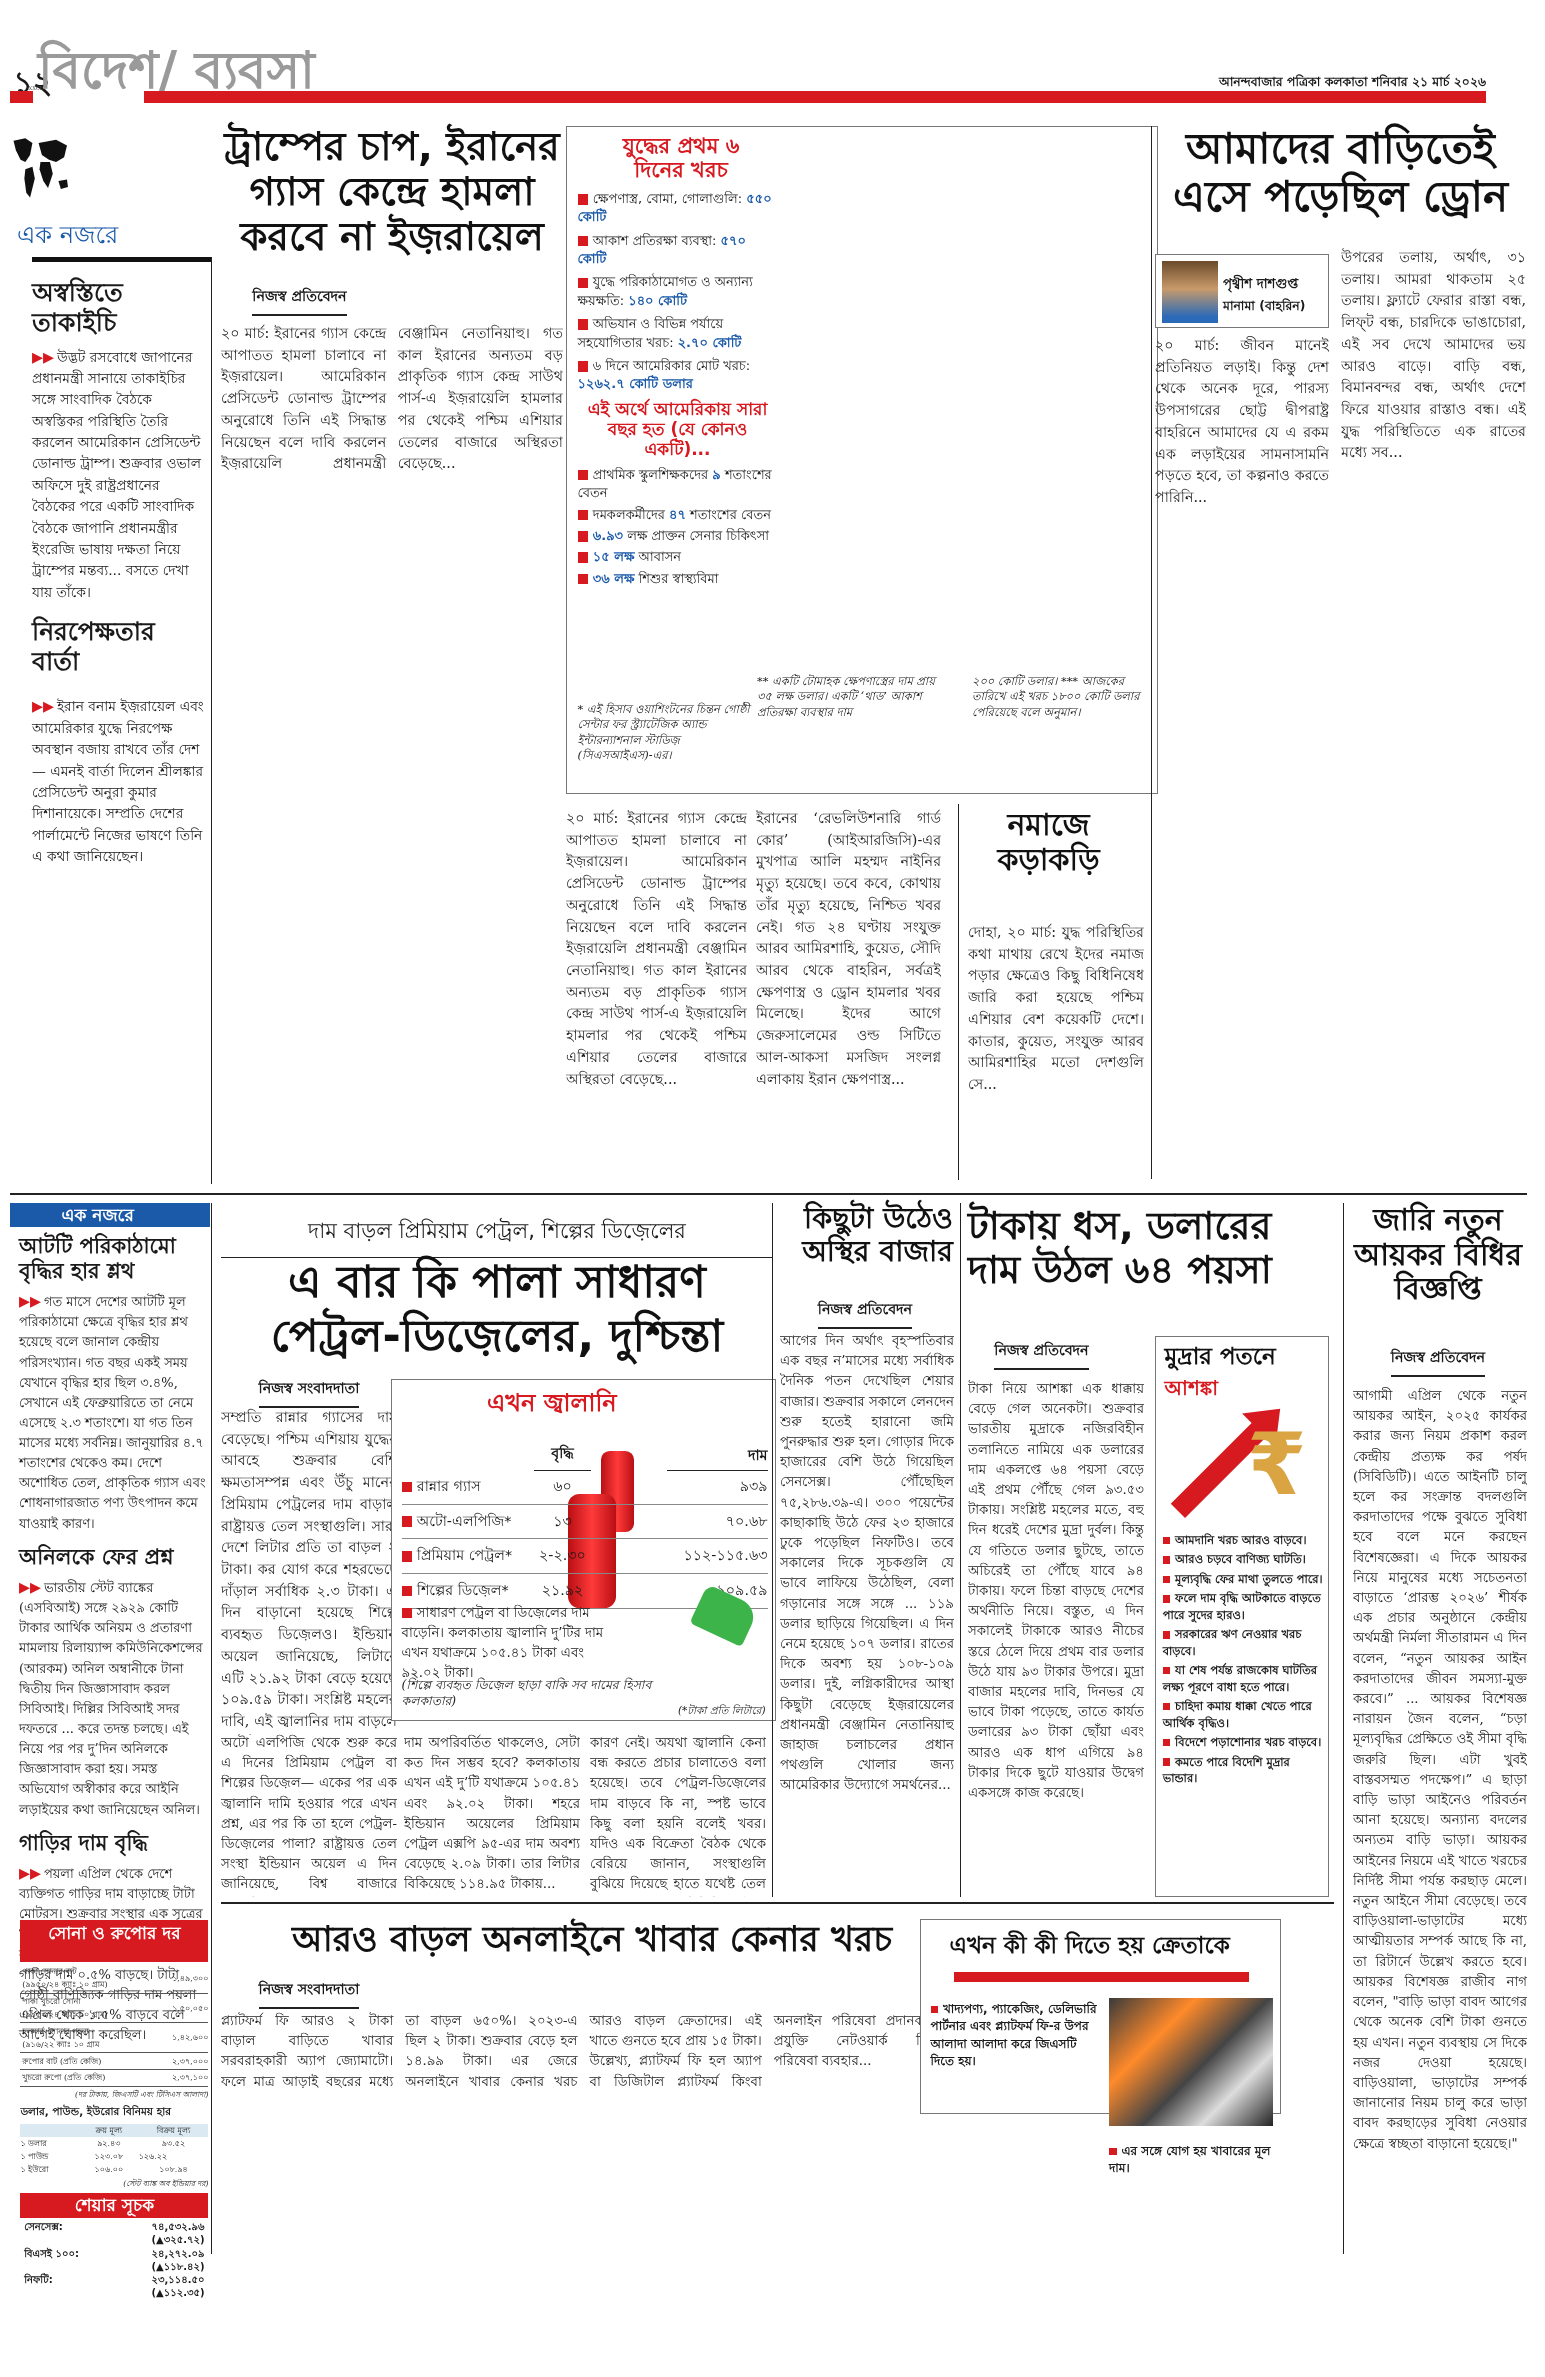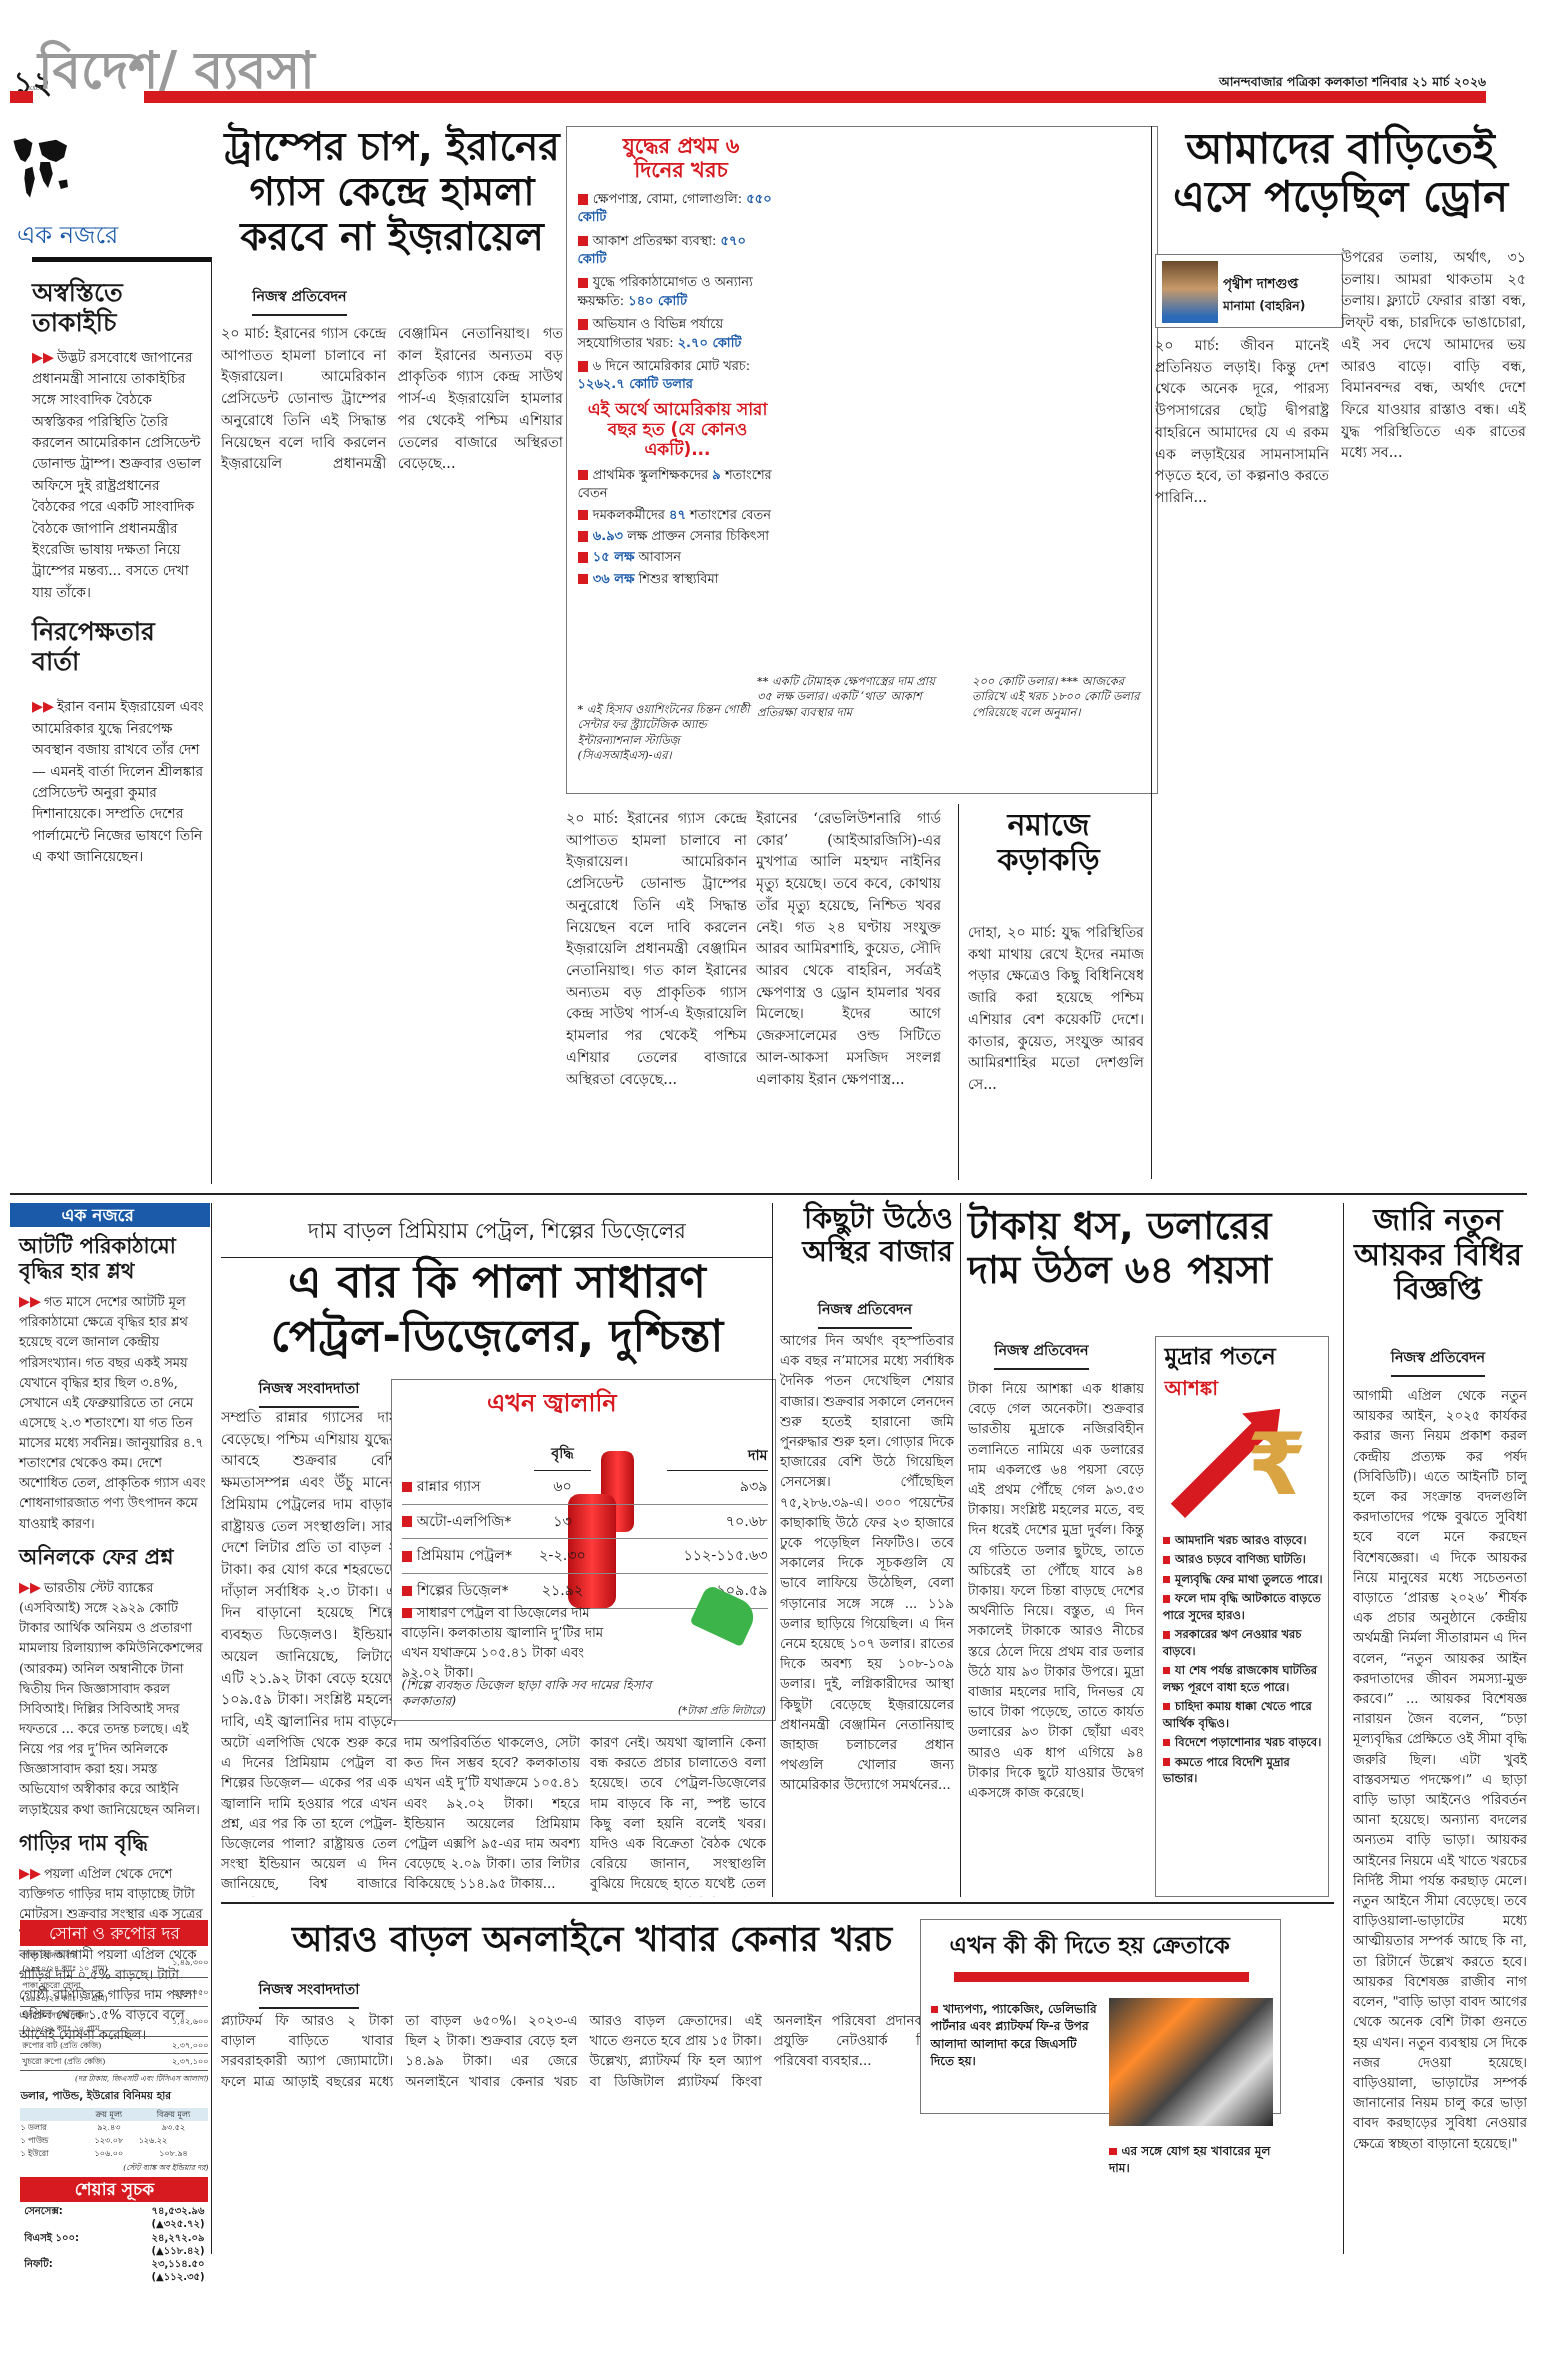--- a/index.html
+++ b/index.html
@@ -81,21 +81,21 @@
 
 <div class="abs body" style="left:566px;top:808px;width:181px;height:371px;overflow:hidden">২০ মার্চ: ইরানের গ্যাস কেন্দ্রে আপাতত হামলা চালাবে না ইজ়রায়েল। আমেরিকান প্রেসিডেন্ট ডোনাল্ড ট্রাম্পের অনুরোধে তিনি এই সিদ্ধান্ত নিয়েছেন বলে দাবি করলেন ইজ়রায়েলি প্রধানমন্ত্রী বেঞ্জামিন নেতানিয়াহু। গত কাল ইরানের অন্যতম বড় প্রাকৃতিক গ্যাস কেন্দ্র সাউথ পার্স-এ ইজ়রায়েলি হামলার পর থেকেই পশ্চিম এশিয়ার তেলের বাজারে অস্থিরতা বেড়েছে...</div>
 <div class="abs body" style="left:756px;top:808px;width:185px;height:371px;overflow:hidden">ইরানের ‘রেভলিউশনারি গার্ড কোর’ (আইআরজিসি)-এর মুখপাত্র আলি মহম্মদ নাইনির মৃত্যু হয়েছে। তবে কবে, কোথায় তাঁর মৃত্যু হয়েছে, নিশ্চিত খবর নেই। গত ২৪ ঘণ্টায় সংযুক্ত আরব আমিরশাহি, কুয়েত, সৌদি আরব থেকে বাহরিন, সর্বত্রই ক্ষেপণাস্ত্র ও ড্রোন হামলার খবর মিলেছে। ইদের আগে জেরুসালেমের ওল্ড সিটিতে আল-আকসা মসজিদ সংলগ্ন এলাকায় ইরান ক্ষেপণাস্ত্র...</div>
 <div class="vrule" style="left:958px;top:804px;height:376px"></div>
 
 <div class="abs hl" style="left:970px;top:808px;width:157px;font-size:30px;text-align:center">নমাজে কড়াকড়ি</div>
 <div class="abs body" style="left:968px;top:922px;width:176px;height:257px;overflow:hidden">দোহা, ২০ মার্চ: যুদ্ধ পরিস্থিতির কথা মাথায় রেখে ইদের নমাজ পড়ার ক্ষেত্রেও কিছু বিধিনিষেধ জারি করা হয়েছে পশ্চিম এশিয়ার বেশ কয়েকটি দেশে। কাতার, কুয়েত, সংযুক্ত আরব আমিরশাহির মতো দেশগুলি সে...</div>
 <div class="vrule" style="left:1151px;top:126px;height:1053px"></div>
 
 <div class="abs hl" style="left:1155px;top:125px;width:371px;font-size:42px;text-align:center">আমাদের বাড়িতেই এসে পড়েছিল ড্রোন</div>
-<div class="abs box" style="left:1155px;top:254px;width:188px;height:74px;border-width:1px">
+<div class="abs box" style="left:1155px;top:254px;width:174px;height:74px;border-width:1px">
   <div class="abs" style="left:5.7px;top:5.7px;width:56px;height:62px;background:linear-gradient(#6a4a2a,#c89a6a 45%,#2a6ab8 90%)"></div>
   <div class="abs" style="left:67px;top:19px;font-family:'DejaVu Sans',sans-serif;font-weight:bold;font-size:13.3px">পৃথ্বীশ দাশগুপ্ত</div>
   <div class="abs" style="left:67px;top:42px;font-family:'DejaVu Sans',sans-serif;font-weight:bold;font-size:12.4px">মানামা (বাহরিন)</div>
 </div>
 <div class="abs body" style="left:1155px;top:335px;width:174px;height:844px;overflow:hidden">২০ মার্চ: জীবন মানেই প্রতিনিয়ত লড়াই। কিন্তু দেশ থেকে অনেক দূরে, পারস্য উপসাগরের ছোট্ট দ্বীপরাষ্ট্র বাহরিনে আমাদের যে এ রকম এক লড়াইয়ের সামনাসামনি পড়তে হবে, তা কল্পনাও করতে পারিনি...</div>
 <div class="abs body" style="left:1341px;top:247px;width:185px;height:932px;overflow:hidden">উপরের তলায়, অর্থাৎ, ৩১ তলায়। আমরা থাকতাম ২৫ তলায়। ফ্ল্যাটে ফেরার রাস্তা বন্ধ, লিফ্‌ট বন্ধ, চারদিকে ভাঙাচোরা, এই সব দেখে আমাদের ভয় আরও বাড়ে। বাড়ি বন্ধ, বিমানবন্দর বন্ধ, অর্থাৎ দেশে ফিরে যাওয়ার রাস্তাও বন্ধ। এই যুদ্ধ পরিস্থিতিতে এক রাতের মধ্যে সব...</div>
 
 <div class="hrule" style="left:9.5px;top:1193px;width:1517px;height:1.9px"></div>
 
 <div class="abs" style="left:9.5px;top:1203px;width:200px;height:24px;background:#1b5aa8;color:#fff;font-family:'DejaVu Sans',sans-serif;font-weight:bold;font-size:17px;padding-left:52px;line-height:24px">এক নজরে</div>
@@ -110,21 +110,21 @@
     <div class="side-h" style="font-size:21px">অনিলকে ফের প্রশ্ন</div>
     <div class="side-p" style="margin-top:5.7px;font-size:13px"><span class="tri">▶▶</span><span>ভারতীয় স্টেট ব্যাঙ্কের (এসবিআই) সঙ্গে ২৯২৯ কোটি টাকার আর্থিক অনিয়ম ও প্রতারণা মামলায় রিলায়্যান্স কমিউনিকেশন্সের (আরকম) অনিল অম্বানীকে টানা দ্বিতীয় দিন জিজ্ঞাসাবাদ করল সিবিআই। দিল্লির সিবিআই সদর দফতরে ... করে তদন্ত চলছে। এই নিয়ে পর পর দু’দিন অনিলকে জিজ্ঞাসাবাদ করা হয়। সমস্ত অভিযোগ অস্বীকার করে আইনি লড়াইয়ের কথা জানিয়েছেন অনিল।</span></div>
   </div>
   <div style="margin-top:11.4px">
     <div class="side-h" style="font-size:21px">গাড়ির দাম বৃদ্ধি</div>
     <div class="side-p" style="margin-top:5.7px;font-size:13px"><span class="tri">▶▶</span><span>পয়লা এপ্রিল থেকে দেশে ব্যক্তিগত গাড়ির দাম বাড়াচ্ছে টাটা মোটরস। শুক্রবার সংস্থার এক সূত্রের খবর, সব রকম কাঁচামালের দাম বাড়ায় আগামী পয়লা এপ্রিল থেকে গাড়ির দাম ০.৫% বাড়ছে। টাটা গোষ্ঠী বাণিজ্যিক গাড়ির দাম পয়লা এপ্রিল থেকে ১.৫% বাড়বে বলে আগেই ঘোষণা করেছিল।</span></div>
   </div>
 </div>
 
 <div class="abs" style="left:20.4px;top:1920px;width:188px">
-  <div class="redbar" style="color:#fff;font-family:'DejaVu Sans',sans-serif;font-weight:normal;font-size:17px;text-align:center;height:26px;line-height:26px">সোনা ও রুপোর দর</div>
+  <div class="redbar" style="color:#fff;font-family:'DejaVu Sans',sans-serif;font-weight:bold;font-size:17px;text-align:center;height:42px;line-height:26px">সোনা ও রুপোর দর</div>
   <table style="width:100%;font-size:8px;margin-top:1.9px">
     <tbody>
         <tr style="border-bottom:0.5px solid #555">
           <td style="padding:1.4px 1.9px"><span>পাকা সোনার বাট</span><br><span>(৯৯৫০/২৪ ক্যাঃ ১০ গ্রাম)</span></td>
           <td style="text-align:right">১,৪৯,৩০০</td>
         </tr>
     <tr style="border-bottom:0.5px solid #555">
           <td style="padding:1.4px 1.9px"><span>পাকা খুচরো সোনা</span><br><span>(৯৯৫০/২৪ ক্যাঃ ১০ গ্রাম)</span></td>
           <td style="text-align:right">১,৫০,০৫০</td>
         </tr>

